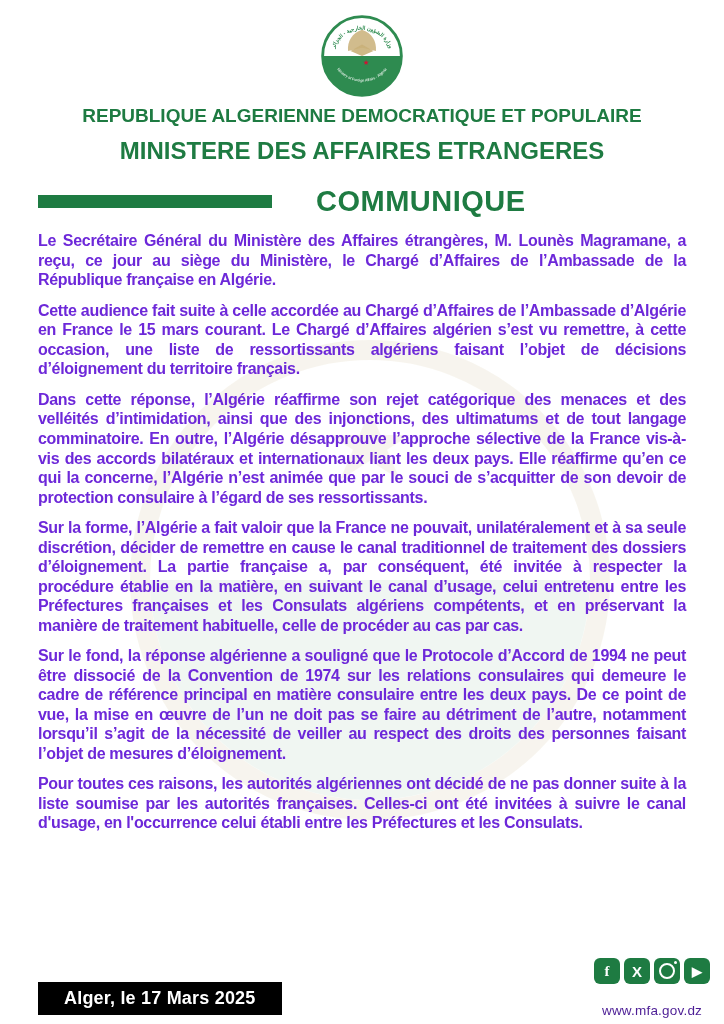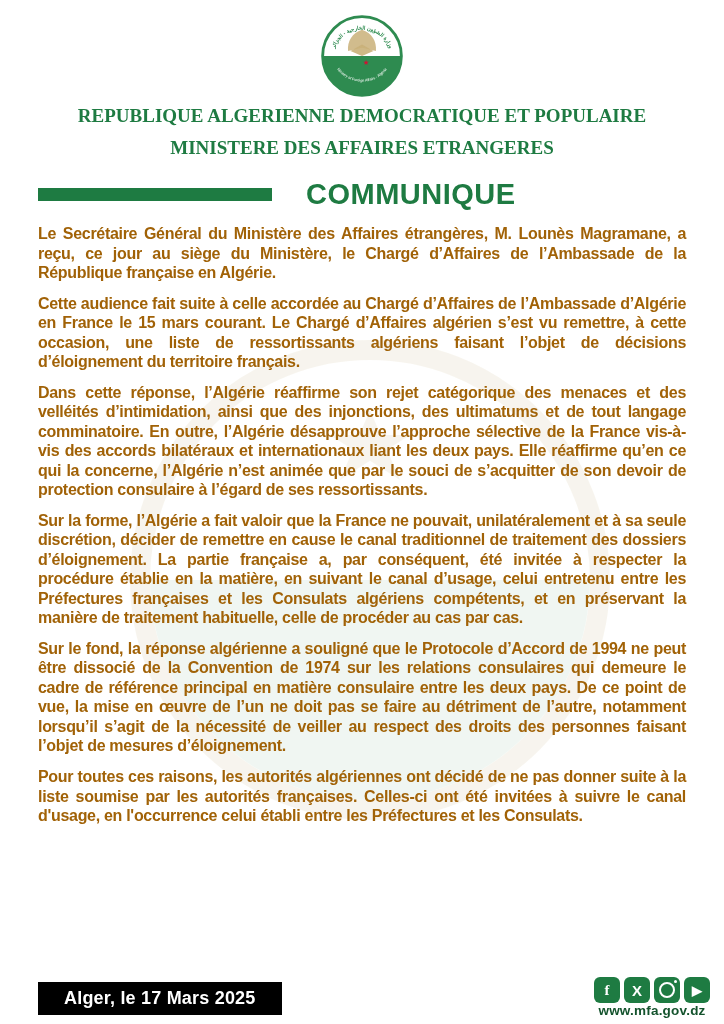--- a/index.html
+++ b/index.html
@@ -14,40 +14,40 @@
   
   .watermark{
     position:absolute;left:120px;top:300px;width:500px;height:560px;
     opacity:0.14;pointer-events:none;z-index:0;
   }
   
   .header{position:relative;z-index:1;text-align:center;padding-top:14px;}
   .logo{width:82px;height:84px;margin:0 auto;display:block;}
   .gov-line{
     color:#1e7b42;font-weight:bold;font-size:19px;letter-spacing:0;
-    margin:4px 0 0 0;line-height:1.45;font-family:Liberation Serif, serif;
+    margin:4px 0 0 0;line-height:1.45;
   }
-  .gov-line.second{font-size:19px;margin-top:4px;}
+  .gov-line.second{font-size:24px;margin-top:4px;}
   .title-row{
     display:flex;align-items:center;
-    margin:16px 38px 0 38px;height:34px;
+    margin:16px 38px 0 38px;height:34px;gap:10px;
   }
   .title-bar{width:234px;height:13px;background:#1e7b42;flex:0 0 auto;}
   .doc-title{
     color:#1e7b42;font-weight:bold;font-size:29px;letter-spacing:0.5px;
     margin-left:34px;line-height:1;
   }
   
   .body-text{
     position:relative;z-index:1;
     padding:13px 38px 0 38px;
   }
   .body-text p{
     margin:0 0 11px 0;
-    font-size:16px;font-weight:bold;color:#a16207;
+    font-size:16px;font-weight:bold;color:#6d28d9;
     letter-spacing:-0.3px;
     line-height:1.22;
     text-align:justify;
   }
   
   .date-box{
     position:absolute;left:38px;bottom:9px;z-index:2;
     background:#000000;color:#ffffff;
     font-size:18px;font-weight:bold;
     padding:6px 26px;letter-spacing:0.2px;
@@ -66,21 +66,21 @@
   .ig-ring{
     width:12px;height:12px;border:2.2px solid #fff;border-radius:50%;
     position:relative;display:block;
   }
   .ig-dot{
     position:absolute;top:-4px;right:-4px;width:3px;height:3px;
     background:#fff;border-radius:50%;
   }
   .yt-tri{font-size:13px;}
   .website{
-    margin-top:0;color:#14532d;font-size:13.5px;font-weight:bold;
+    margin-top:19px;color:#4c1d95;font-size:13.5px;font-weight:normal;
     letter-spacing:0.2px;
   }
 </style>
 </head>
 <body>
 
 <div class="page">
 
   <svg class="watermark" viewBox="0 0 100 100">
     <circle cx="50" cy="50" r="46" fill="none" stroke="#cbb98a" stroke-width="4"></circle>

